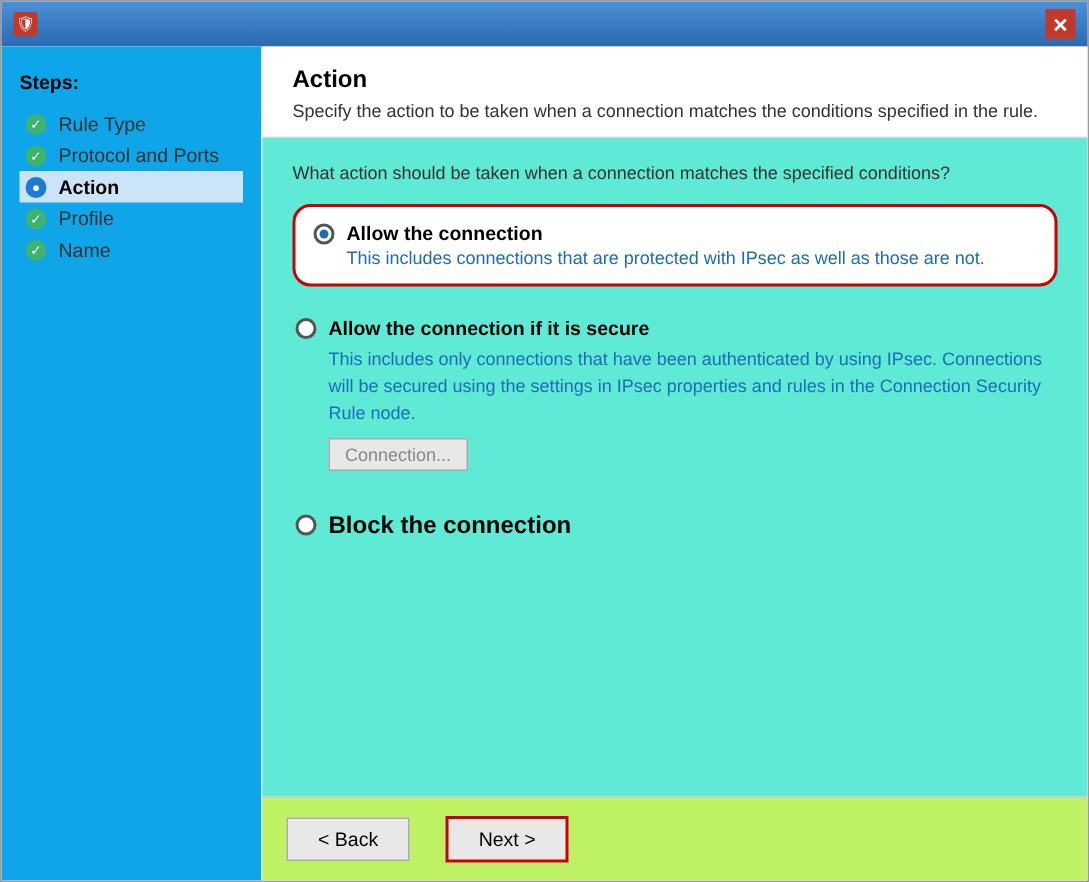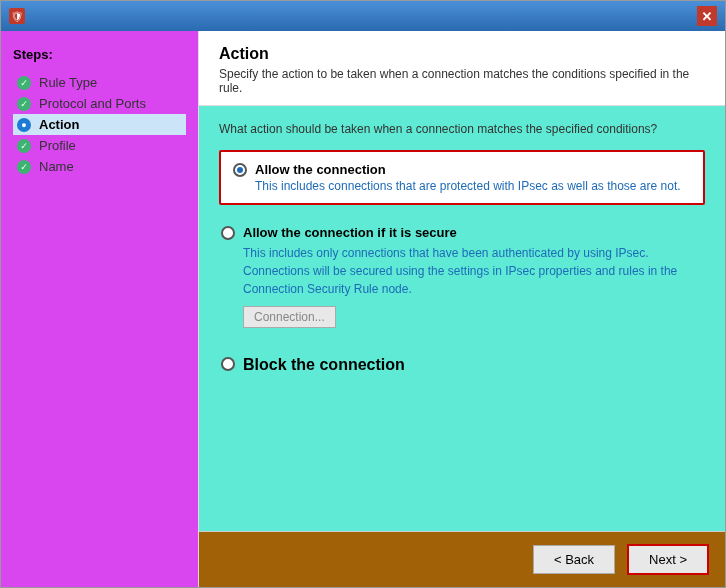--- a/index.html
+++ b/index.html
@@ -3,43 +3,43 @@
   <meta charset="utf-8">
   <style>
     * { box-sizing: border-box; margin: 0; padding: 0; }
     body { font-family: 'Segoe UI', Tahoma, Geneva, Verdana, sans-serif; font-size: 13px; background: #f0f0f0; display: flex; justify-content: center; align-items: center; height: 100vh; }
     .window { width: 726px; height: 588px; background: #fff; border: 1px solid #999; box-shadow: 2px 2px 8px rgba(0,0,0,0.3); display: flex; flex-direction: column; }
     .title-bar { background: linear-gradient(to bottom, #4a90d9, #2a6ab0); height: 30px; display: flex; align-items: center; justify-content: space-between; padding: 0 8px; color: white; font-size: 13px; font-weight: normal; }
     .title-bar-left { display: flex; align-items: center; gap: 6px; }
     .title-icon { width: 16px; height: 16px; background: #c0392b; border-radius: 2px; display: flex; align-items: center; justify-content: center; font-size: 10px; color: white; }
     .close-btn { width: 20px; height: 20px; background: #c0392b; border: none; color: white; font-size: 13px; cursor: pointer; display: flex; align-items: center; justify-content: center; font-weight: bold; }
     .content { display: flex; flex: 1; overflow: hidden; }
-    .sidebar { width: 198px; background: #d946ef; border-right: 1px solid #ddd; padding: 16px 12px; }
+    .sidebar { width: 174px; background: #0ea5e9; border-right: 1px solid #ddd; padding: 16px 12px; }
     .sidebar-steps-label { font-weight: bold; font-size: 13px; margin-bottom: 10px; color: #000; }
     .sidebar-item { display: flex; align-items: center; gap: 8px; padding: 3px 4px; font-size: 13px; color: #333; cursor: pointer; }
     .sidebar-item.active { font-weight: bold; color: #000; background: #cce4f7; }
     .step-dot { width: 14px; height: 14px; border-radius: 50%; display: flex; align-items: center; justify-content: center; font-size: 9px; color: white; flex-shrink: 0; }
     .step-dot.green { background: #3cb371; }
     .step-dot.blue { background: #1e7bd4; }
     .main { flex: 1; display: flex; flex-direction: column; background: #f9f9f9; }
     .main-header { background: #fff; padding: 14px 20px 10px 20px; border-bottom: 1px solid #ddd; }
     .main-title { font-size: 16px; font-weight: bold; color: #000; margin-bottom: 4px; }
     .main-subtitle { font-size: 12px; color: #333; }
     .main-body { flex: 1; padding: 16px 20px; background: #5eead4; }
     .question-text { font-size: 12px; color: #333; margin-bottom: 14px; }
-    .option-box { background: #fff; border: 2px solid #cc0000; border-radius: 2px; padding: 10px 12px; margin-bottom: 12px; }
+    .option-box { background: #fff; border: 2px solid #cc0000; border-radius: 12px; padding: 10px 12px; margin-bottom: 12px; }
     .option-normal { background: transparent; border: none; padding: 8px 2px; margin-bottom: 12px; }
     .option-row { display: flex; align-items: flex-start; gap: 8px; }
     .option-label { font-size: 13px; font-weight: bold; color: #000; }
     .option-desc { font-size: 12px; color: #1e6bb8; margin-top: 2px; }
     .option-desc-secure { font-size: 12px; color: #1e6bb8; margin-top: 4px; margin-left: 22px; line-height: 1.5; }
     .customize-btn { margin-top: 8px; margin-left: 22px; padding: 3px 10px; font-size: 12px; background: #e8e8e8; border: 1px solid #aaa; color: #888; cursor: default; }
     .radio-circle { width: 14px; height: 14px; border-radius: 50%; border: 2px solid #555; background: white; flex-shrink: 0; margin-top: 1px; display: flex; align-items: center; justify-content: center; }
     .radio-circle.selected::after { content: ''; width: 6px; height: 6px; border-radius: 50%; background: #1e6bb8; display: block; }
-    .footer { height: 56px; background: #a16207; border-top: 1px solid #ccc; display: flex; align-items: center; justify-content: flex-end; padding: 0 16px; gap: 12px; }
+    .footer { height: 56px; background: #bef264; border-top: 1px solid #ccc; display: flex; align-items: center; justify-content: flex-start; padding: 0 16px; gap: 24px; }
     .btn { padding: 6px 20px; font-size: 13px; border: 1px solid #aaa; background: #e8e8e8; cursor: pointer; min-width: 72px; color: #000; }
     .btn-next { border: 2px solid #cc0000; background: #e8e8e8; font-weight: normal; }
     .block-label { font-size: 16px; font-weight: bold; color: #000; }
     .secure-title { font-size: 13px; font-weight: bold; color: #000; text-align: center; }
   </style>
 </head>
 <body>
 
 <div class="window">
 

